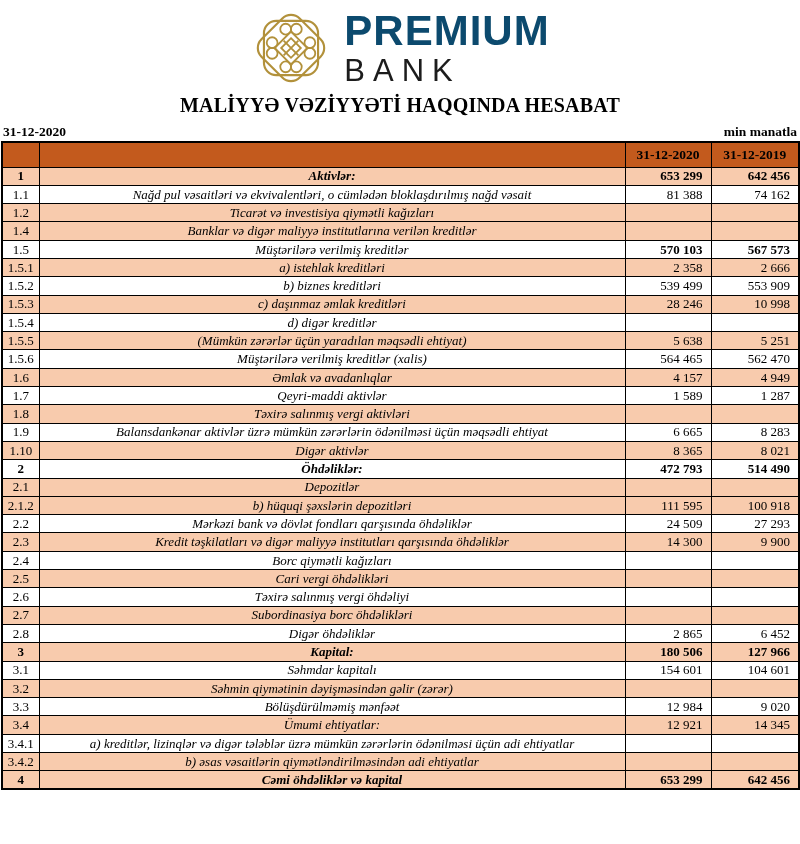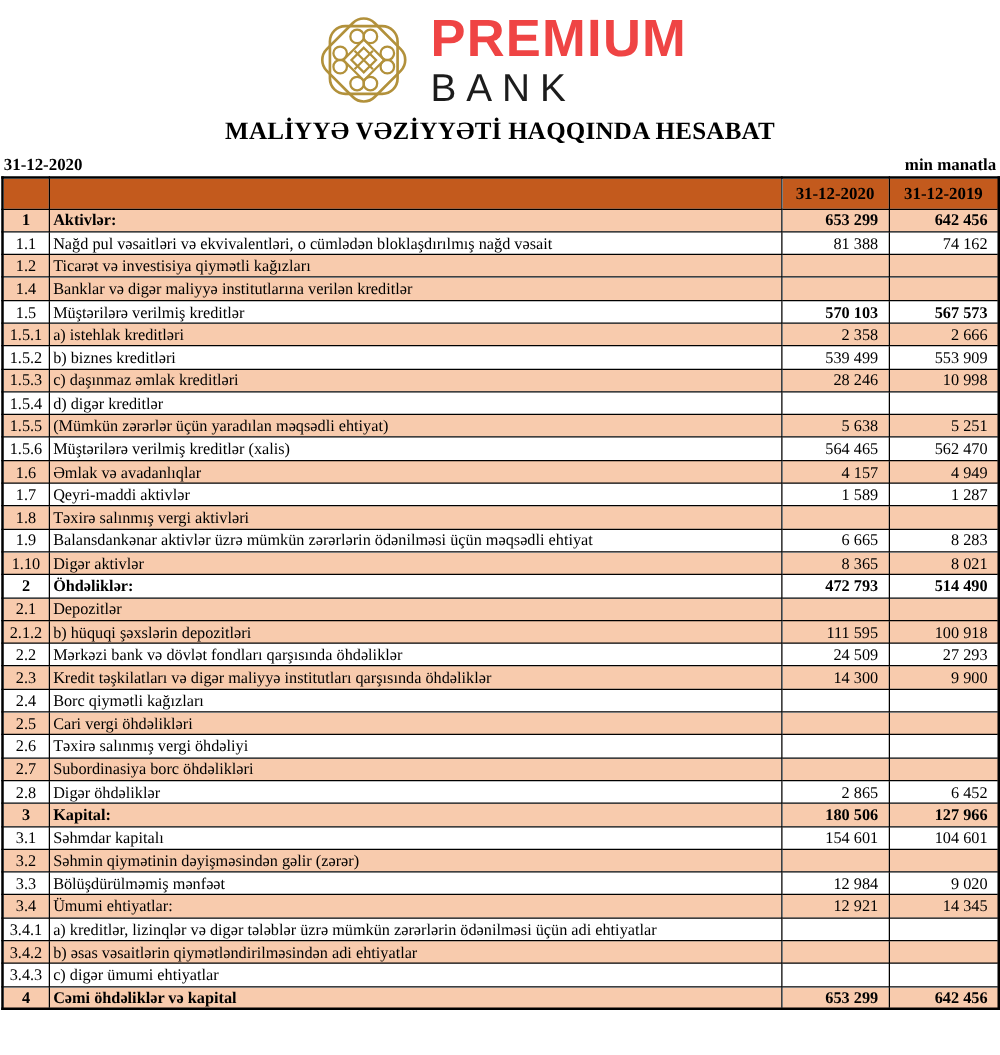--- a/index.html
+++ b/index.html
@@ -16,21 +16,21 @@
   }
   
   .logo-row{
     display:flex;justify-content:center;align-items:center;
     gap:12px;height:92px;padding-top:4px;
   }
   .emblem{width:82px;height:82px;flex:0 0 auto;}
   .brand-block{display:flex;flex-direction:column;line-height:1;}
   .brand-main{
     font-family:"Liberation Sans", sans-serif;
-    font-weight:800;font-size:42px;letter-spacing:1px;color:#ef4444;
+    font-weight:800;font-size:42px;letter-spacing:1px;color:#0c4a6e;
   }
   .brand-sub{
     font-family:"Liberation Sans", sans-serif;
     font-weight:400;font-size:31px;letter-spacing:8px;color:#1c1c1c;
     margin-top:3px;
   }
   
   .report-title{
     text-align:center;font-weight:bold;font-size:20px;margin-top:2px;
     letter-spacing:.2px;
@@ -55,21 +55,21 @@
   }
   .fin thead th{
     background:var(--header-bg);
     font-weight:bold;font-size:13.5px;height:25px;text-align:center;
   }
   col.c-num{width:37px;}
   col.c-label{width:586px;}
   col.c-v1{width:86px;}
   col.c-v2{width:88px;}
   .fin td.num{text-align:center;}
-  .fin td.label{text-align:left;}
+  .fin td.label{text-align:center;font-style:italic;}
   .fin td.val{text-align:right;padding-right:8px;}
   tr.peach td{background:var(--stripe-bg);}
   tr.bold-all td{font-weight:bold;}
   tr.bold-vals td.val{font-weight:bold;}
 </style>
 </head>
 <body>
 
 <div class="logo-row">
   <svg class="emblem" viewBox="0 0 100 100" aria-hidden="true">
@@ -309,26 +309,20 @@
     <td class="label">a) kreditlər, lizinqlər və digər tələblər üzrə mümkün zərərlərin ödənilməsi üçün adi ehtiyatlar</td>
     <td class="val"></td>
     <td class="val"></td>
   </tr>
       <tr class="peach">
     <td class="num">3.4.2</td>
     <td class="label">b) əsas vəsaitlərin qiymətləndirilməsindən adi ehtiyatlar</td>
     <td class="val"></td>
     <td class="val"></td>
   </tr>
-      <tr>
-    <td class="num">3.4.3</td>
-    <td class="label">c) digər ümumi ehtiyatlar</td>
-    <td class="val"></td>
-    <td class="val"></td>
-  </tr>
       <tr class="peach bold-all">
     <td class="num">4</td>
     <td class="label">Cəmi öhdəliklər və kapital</td>
     <td class="val">653 299</td>
     <td class="val">642 456</td>
   </tr>
     </tbody>
 </table>
 
 </body></html>

